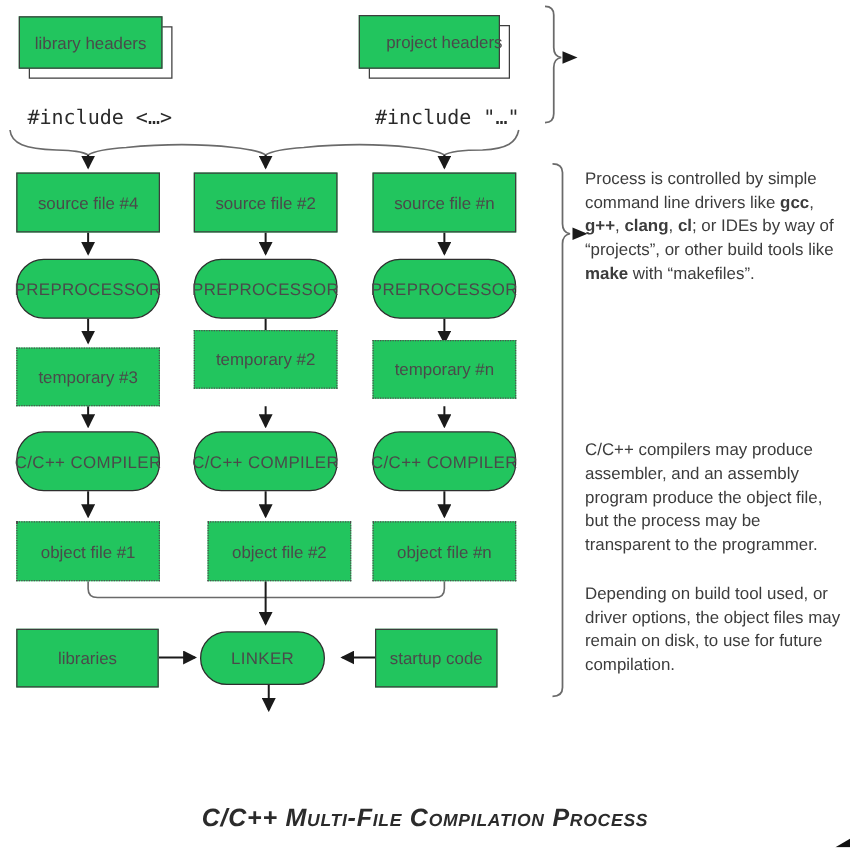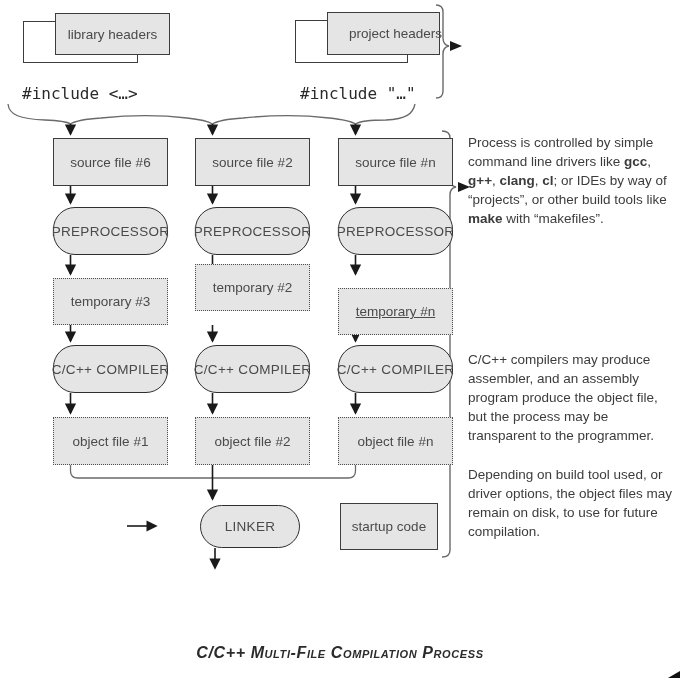--- a/index.html
+++ b/index.html
@@ -2,26 +2,25 @@
 <html><head>
 <meta charset="utf-8">
 <style>
   html,body{margin:0;padding:0;background:#fff;}
   .stage{
     position:relative;width:680px;height:678px;background:#ffffff;
     font-family:"Liberation Sans",sans-serif;overflow:hidden;
   }
   svg.connectors{position:absolute;left:0;top:0;z-index:1;}
   .box{
-    position:absolute;z-index:2;background:#e5e5e5;
+    position:absolute;z-index:2;background:#22c55e;
     border:1.5px solid #3d3d3d;
     display:flex;align-items:center;justify-content:center;
     font-size:13.5px;color:#4a4a4a;white-space:nowrap;
     box-sizing:border-box;
-    margin-left:40px;
   }
   .rounded{
     border:1.8px solid #2e2e2e;border-radius:22px;
     letter-spacing:.3px;font-size:13.5px;color:#4a4a4a;text-align:right;
   }
   .dotted{border:1.5px dotted #4f4f4f;}
   .backbox{
     position:absolute;z-index:1;background:#fff;
     border:1.8px solid #3d3d3d;box-sizing:border-box;
   }
@@ -31,21 +30,21 @@
     font-size:16px;color:#2a2a2a;white-space:nowrap;
   }
   .annotation{
     position:absolute;z-index:2;left:468px;
     font-size:13.5px;line-height:19px;color:#3c3c3c;
   }
   .caption{
     position:absolute;z-index:2;left:0;width:680px;top:644px;
     text-align:center;
     font-style:italic;font-weight:700;font-variant:small-caps;
-    font-size:16px;letter-spacing:.6px;color:#2b2b2b;
+    font-size:20px;letter-spacing:.6px;color:#2b2b2b;
   }
   .corner-wedge{
     position:absolute;z-index:3;right:0;bottom:0;
     width:0;height:0;
     border-bottom:7px solid #111;border-left:12px solid transparent;
   }
 </style>
 </head>
 <body>
 
@@ -104,38 +103,39 @@
 
   <div class="backbox" style="left:23px;top:21px;width:115px;height:42px;"></div>
   <div class="box" style="left:15px;top:13px;width:115px;height:42px;">library headers</div>
 
   <div class="backbox" style="left:295px;top:20px;width:113px;height:43px;"></div>
   <div class="box" style="left:287px;top:12px;width:113px;height:43px;padding-left:24px;">project headers</div>
 
   <div class="include" style="left:22px;top:84px;">#include &lt;…&gt;</div>
   <div class="include" style="left:300px;top:84px;">#include "…"</div>
 
-  <div class="box" style="left:13px;top:138px;width:115px;height:48px;">source file #6</div>
+  <div class="box" style="left:13px;top:138px;width:115px;height:48px;">source file #4</div>
   <div class="box rounded" style="left:13px;top:207px;width:115px;height:48px;">PREPROCESSOR</div>
   <div class="box dotted" style="left:13px;top:278px;width:115px;height:47px;">temporary #3</div>
   <div class="box rounded" style="left:13px;top:345px;width:115px;height:48px;">C/C++ COMPILER</div>
   <div class="box dotted" style="left:13px;top:417px;width:115px;height:48px;">object file #1</div>
 
   <div class="box" style="left:155px;top:138px;width:115px;height:48px;">source file #2</div>
   <div class="box rounded" style="left:155px;top:207px;width:115px;height:48px;">PREPROCESSOR</div>
   <div class="box dotted" style="left:155px;top:264px;width:115px;height:47px;">temporary #2</div>
   <div class="box rounded" style="left:155px;top:345px;width:115px;height:48px;">C/C++ COMPILER</div>
-  <div class="box dotted" style="left:155px;top:417px;width:115px;height:48px;">object file #2</div>
+  <div class="box dotted" style="left:166px;top:417px;width:115px;height:48px;">object file #2</div>
 
   <div class="box" style="left:298px;top:138px;width:115px;height:48px;">source file #n</div>
   <div class="box rounded" style="left:298px;top:207px;width:115px;height:48px;">PREPROCESSOR</div>
-  <div class="box dotted" style="left:298px;top:288px;width:115px;height:47px;text-decoration:underline;">temporary #n</div>
+  <div class="box dotted" style="left:298px;top:272px;width:115px;height:47px;">temporary #n</div>
   <div class="box rounded" style="left:298px;top:345px;width:115px;height:48px;">C/C++ COMPILER</div>
   <div class="box dotted" style="left:298px;top:417px;width:115px;height:48px;">object file #n</div>
 
+  <div class="box" style="left:13px;top:503px;width:114px;height:47px;">libraries</div>
   <div class="box rounded" style="left:160px;top:505px;width:100px;height:43px;">LINKER</div>
   <div class="box" style="left:300px;top:503px;width:98px;height:47px;">startup code</div>
 
   <div class="annotation" style="top:133px;width:205px;"><span>Process is controlled by simple command line drivers like </span><span style="font-weight: 700;">gcc</span><span>, </span><span style="font-weight: 700;">g++</span><span>, </span><span style="font-weight: 700;">clang</span><span>, </span><span style="font-weight: 700;">cl</span><span>; or IDEs by way of “projects”, or other build tools like </span><span style="font-weight: 700;">make</span><span> with “makefiles”.</span></div>
   <div class="annotation" style="top:350px;width:210px;"><span>C/C++ compilers may produce assembler, and an assembly program produce the object file, but the process may be transparent to the programmer.</span></div>
   <div class="annotation" style="top:465px;width:215px;"><span>Depending on build tool used, or driver options, the object files may remain on disk, to use for future compilation.</span></div>
 
   <div class="caption">C/C++ Multi-File Compilation Process</div>
 
   <div class="corner-wedge"></div>

